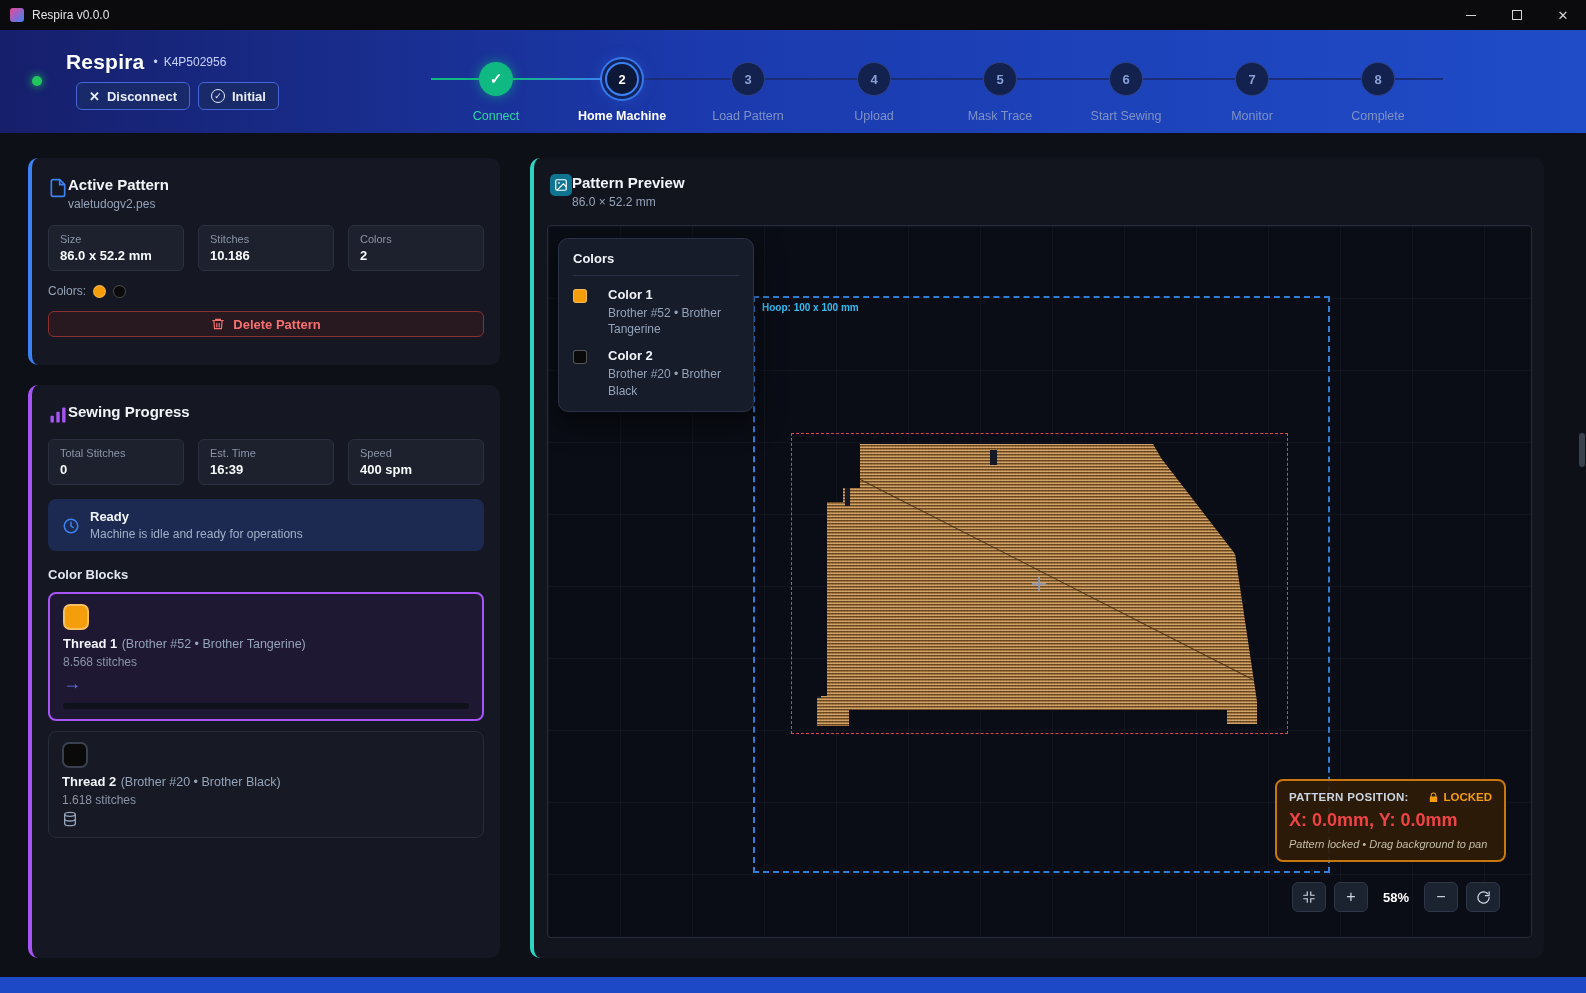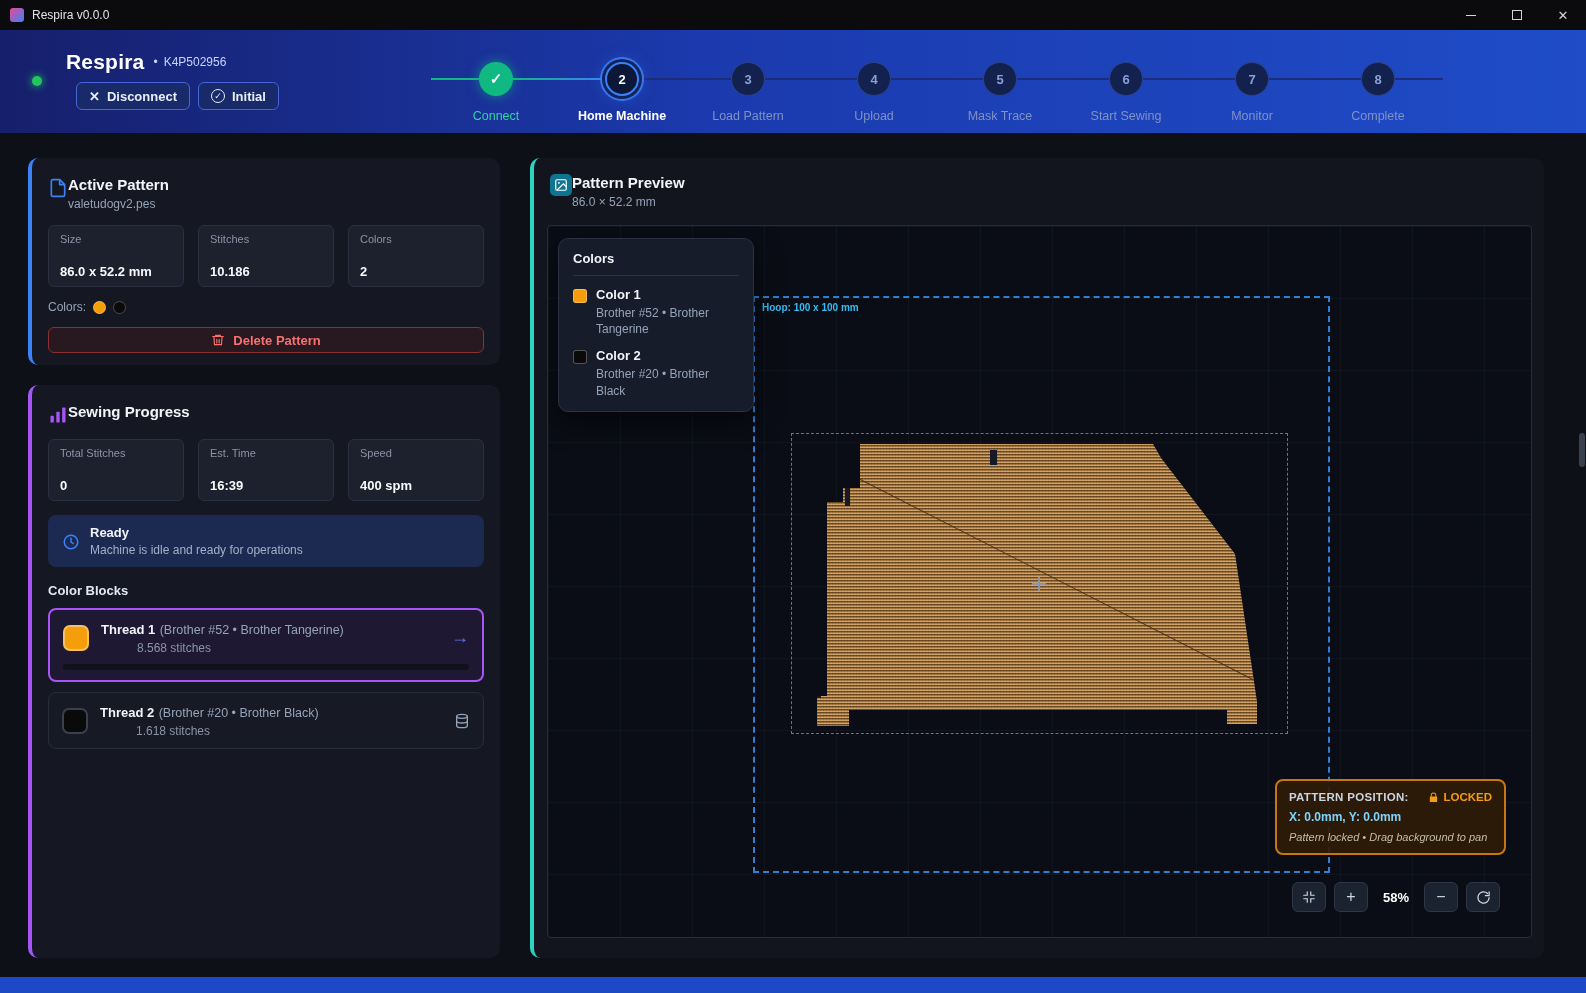--- a/index.html
+++ b/index.html
@@ -61,46 +61,46 @@
     flex-direction:column; gap:20px; }
   .card-active { height:207px; padding:18px 16px; border-left:4px solid #3b82f6; }
   .card-sewing { height:573px; padding:18px 16px; border-left:4px solid #a855f7; }
   .card-header { display:flex; align-items:flex-start; }
   .card-title { font-size:15px; font-weight:bold; color:#f1f5f9; }
   .card-sub { font-size:12px; color:#94a3b8; margin-top:4px; }
 
   .stats-row { display:flex; gap:14px; margin-top:14px;align-items:flex-end; }
   .stat-box { flex:1; background:#1d212d; border:1px solid #2a3040; border-radius:6px; padding:7px 11px; }
   .stat-label { font-size:11px; color:#8b93a7; }
-  .stat-value { font-size:13px; font-weight:bold; color:#f8fafc; margin-top:19px; }
+  .stat-value { font-size:13px; font-weight:bold; color:#f8fafc; margin-top:3px; }
 
   .colors-row { display:flex; align-items:center; gap:7px; margin-top:13px; font-size:12px; color:#94a3b8; }
   .dot-swatch { width:13px; height:13px; border-radius:50%; border:1px solid rgba(255,255,255,.25); }
 
   .delete-btn { margin-top:13px; width:100%; height:26px; background:rgba(153,27,27,.15);
     border:1px solid #8c2f2f; border-radius:6px; color:#f87171; font-size:13px; font-weight:bold;
     display:flex; align-items:center; justify-content:center; gap:8px; cursor:pointer; font-family:inherit; }
 
   .status-banner { margin-top:14px; background:#1c2a52; border-radius:8px; padding:10px 14px;
     display:flex; gap:10px; align-items:center; }
   .status-title { font-size:13px; font-weight:bold; color:#f1f5f9; }
   .status-text { font-size:12px; color:#9fb0c8; margin-top:3px; }
 
   .blocks-label { margin-top:16px; font-size:13px; font-weight:bold; color:#e2e8f0; }
 
   .thread { margin-top:10px; border-radius:8px; padding:10px 13px; }
   .thread-1 { background:#1e1833; border:2px solid #a855f7; }
   .thread-2 { background:#171a24; border:1px solid #272d3a; }
-  .thread-row { display:flex; align-items:center; gap:12px; }
+  .thread-row { display:flex; gap:4px;flex-direction:column; }
   .thread-swatch { width:26px; height:26px; border-radius:7px; border:2px solid rgba(255,255,255,.35); flex:none; }
   .thread-2 .thread-swatch { border-color:#39404f; }
   .thread-info { flex:1; }
   .thread-name { font-size:13px; font-weight:bold; color:#f1f5f9; }
   .thread-detail { color:#94a3b8; font-size:12.5px; font-weight:normal; }
-  .thread-stitches { font-size:12px; color:#8b93a7; margin-top:3px;margin-left:36px; }
+  .thread-stitches { font-size:12px; color:#8b93a7; margin-top:3px; }
   .thread-arrow { color:#6474f0; font-size:18px; }
   .progress-track { margin-top:9px; height:6px; background:#10121b; border-radius:3px; }
 
   
   .card-preview { position:absolute; left:530px; top:25px; width:1014px; height:800px;
     border-left:4px solid #2dd4bf; padding:16px; background:#12151e; border-radius:10px; }
   .preview-icon { width:22px; height:22px; border-radius:5px; background:#0e7490;
     display:flex; align-items:center; justify-content:center; flex:none; }
 
   .canvas { position:absolute; left:13px; top:67px; width:985px; height:713px; background:#0a0d15;
@@ -108,21 +108,21 @@
     background-image:
       linear-gradient(to right, rgba(148,163,184,.05) 1px, transparent 1px),
       linear-gradient(to bottom, rgba(148,163,184,.05) 1px, transparent 1px);
     background-size:72px 72px; }
 
   .colors-popup { position:absolute; left:10px; top:12px; width:196px; background:#171c2a;
     border:1px solid #2b3245; border-radius:10px; padding:12px 14px;
     box-shadow:0 10px 28px rgba(0,0,0,.55); z-index:5; }
   .cp-title { font-size:13px; font-weight:bold; color:#f1f5f9; padding-bottom:9px;
     border-bottom:1px solid #2b3245; }
-  .cp-item { display:flex; gap:9px; margin-top:11px; }
+  .cp-item { display:flex; gap:21px; margin-top:11px; }
   .cp-swatch { width:14px; height:14px; border-radius:3px; border:1px solid rgba(255,255,255,.3);
     flex:none; margin-top:2px; }
   .cp-name { font-size:13px; font-weight:bold; color:#f1f5f9; }
   .cp-detail { font-size:12px; color:#94a3b8; margin-top:3px; line-height:1.35; }
 
   .hoop { position:absolute; left:205px; top:70px; width:577px; height:577px;
     border:2px dashed #2f7fd6; }
   .hoop-label { position:absolute; left:7px; top:4px; font-size:10px; font-weight:bold; color:#35bdf2; }
   .pattern-bounds { position:absolute; left:243px; top:207px; width:497px; height:301px;
     border:1px dashed #e04444; }
@@ -145,21 +145,21 @@
 
   .crosshair { position:absolute; left:484px; top:351px; width:14px; height:14px; }
   .crosshair::before { content:''; position:absolute; left:0; right:0; top:6px; height:1.5px; background:#8b93a7; }
   .crosshair::after { content:''; position:absolute; top:0; bottom:0; left:6px; width:1.5px; background:#8b93a7; }
 
   .pos-box { position:absolute; left:727px; top:553px; width:231px; background:rgba(46,28,6,.93);
     border:2px solid #c8770f; border-radius:8px; padding:10px 12px; z-index:4; }
   .pos-title-row { display:flex; justify-content:space-between; align-items:center; }
   .pos-title { font-size:11.5px; font-weight:bold; color:#cbd5e1; letter-spacing:.3px; }
   .pos-locked { display:flex; align-items:center; gap:4px; color:#f59e0b; font-size:11.5px; font-weight:bold; }
-  .pos-coords { margin-top:7px; color:#7dd3fc; font-size:12px; font-weight:bold; }
+  .pos-coords { margin-top:7px; color:#ef4444; font-size:18px; font-weight:bold; }
   .pos-hint { margin-top:7px; font-size:11px; font-style:italic; color:#c4bda9; }
 
   .zoom-controls { position:absolute; right:31px; bottom:25px; display:flex; align-items:center;
     gap:8px; z-index:4; }
   .zbtn { width:34px; height:30px; background:#1b2230; border:1px solid #2e3648; border-radius:6px;
     color:#d1d8e4; display:flex; align-items:center; justify-content:center; font-size:16px;
     cursor:pointer; font-family:inherit; }
   .zoom-level { min-width:40px; text-align:center; color:#fff; font-size:13px; font-weight:bold; }
 
   .bottom-strip { position:fixed; left:0; right:0; bottom:0; height:16px; background:#1e49c6; }

